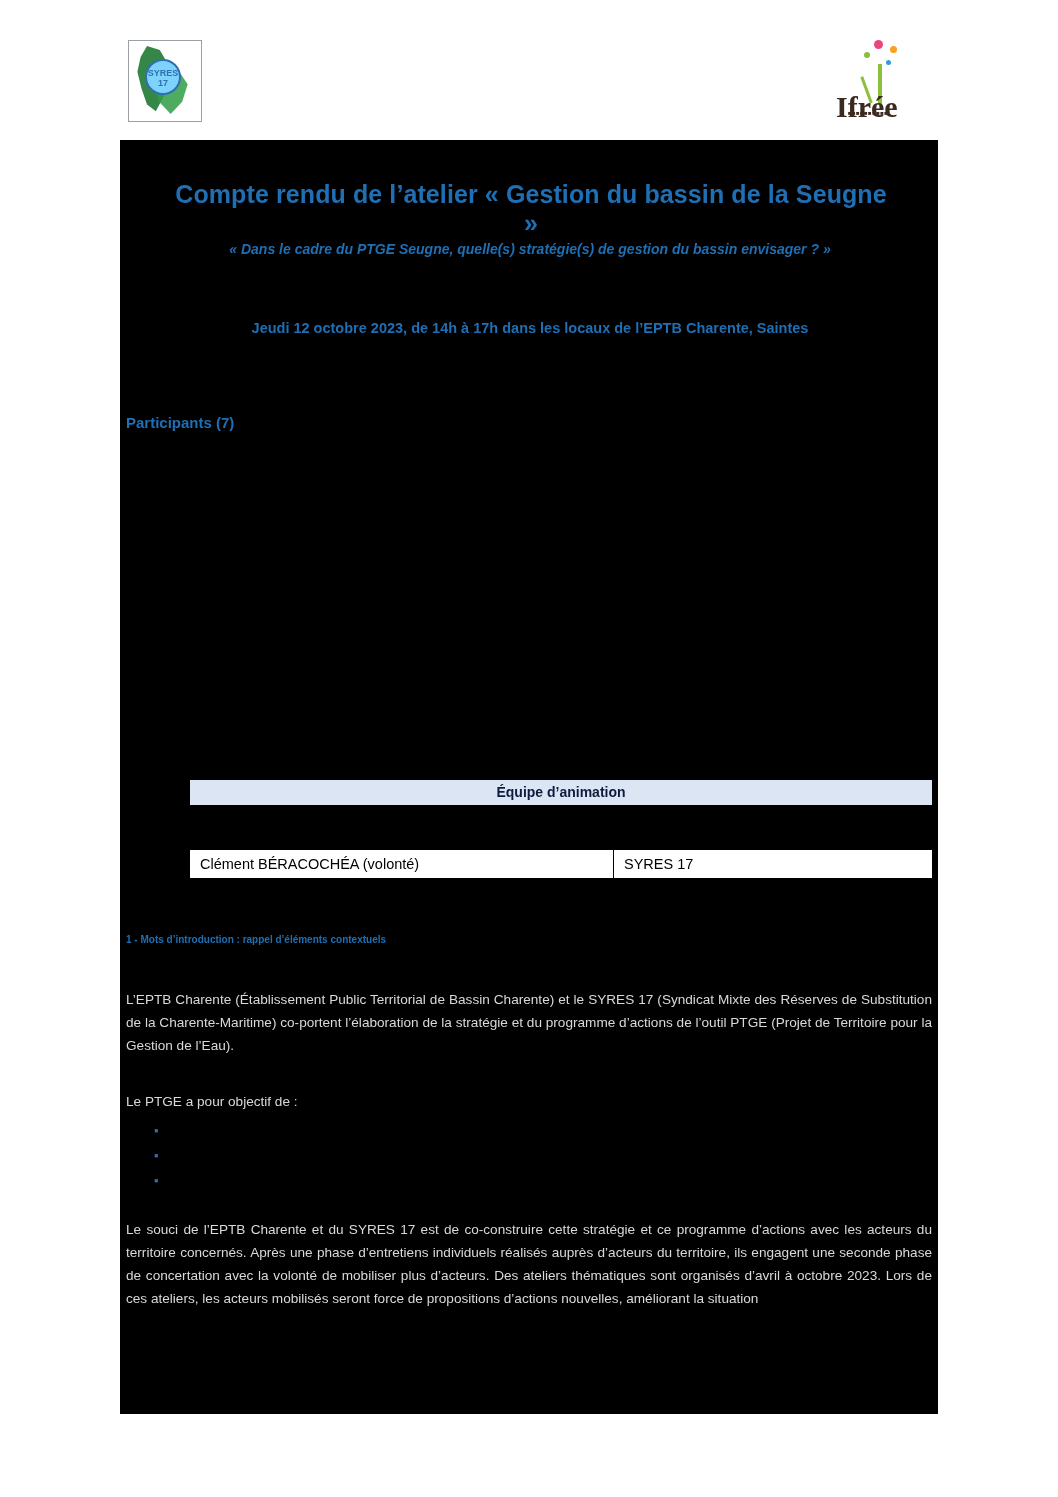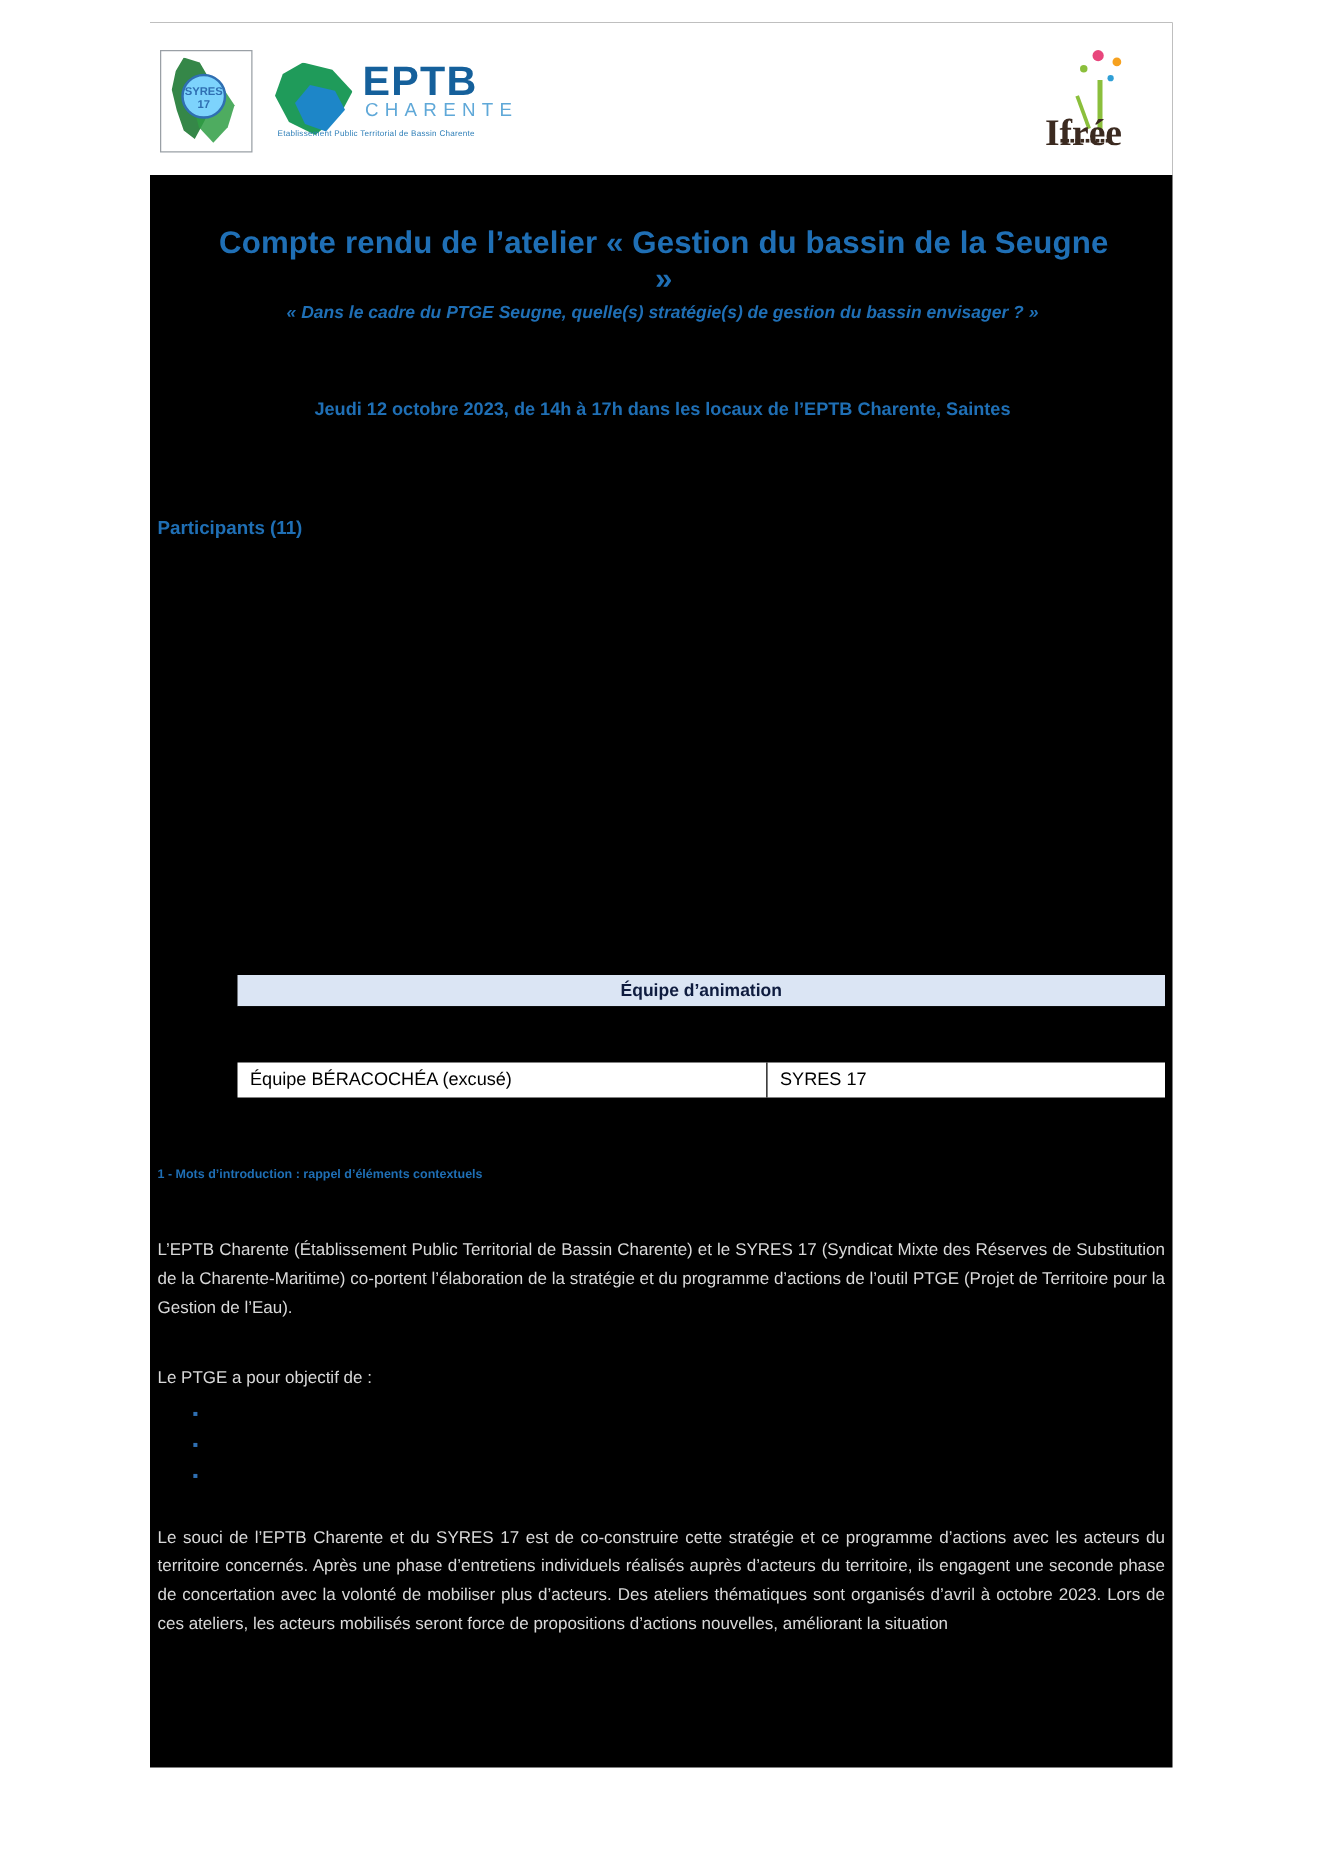--- a/index.html
+++ b/index.html
@@ -360,56 +360,49 @@
   <div class="doc-sheet"></div>
 
   <div class="logo-band">
 
     <div class="logo-syres">
       <div class="map"></div>
       <div class="map2"></div>
       <div class="badge">SYRES<br>17</div>
     </div>
 
-    <div class="logo-eptb">
-      <div class="shape"></div>
-      <div class="shape-blue"></div>
-      <div class="word">EPTB</div>
-      <div class="word2">CHARENTE</div>
-      <div class="word3">Etablissement Public Territorial de Bassin Charente</div>
-    </div>
 
     <div class="logo-ifree">
       <div class="dot" style="left:44px;top:6px;width:9px;height:9px;background:#e8467c;"></div>
       <div class="dot" style="left:60px;top:12px;width:7px;height:7px;background:#f6a11f;"></div>
       <div class="dot" style="left:34px;top:18px;width:6px;height:6px;background:#8bbf3c;"></div>
       <div class="dot" style="left:56px;top:26px;width:5px;height:5px;background:#2f9fd6;"></div>
       <div class="trunk"></div>
       <div class="branch"></div>
       <div class="name">Ifrée</div>
       <div class="sub">■■■■■■■■■■</div>
     </div>
 
   </div>
 
   <div class="doc-title">Compte rendu de l’atelier « Gestion du bassin de la Seugne »</div>
   <div class="doc-subtitle">« Dans le cadre du PTGE Seugne, quelle(s) stratégie(s) de gestion du bassin envisager ? »</div>
   <div class="doc-date">Jeudi 12 octobre 2023, de 14h à 17h dans les locaux de l’EPTB Charente, Saintes</div>
 
-  <div class="participants-heading">Participants (11)</div>
+  <div class="participants-heading">Participants (7)</div>
 
 
   <div class="tbl-spacer"></div>
 
   <div class="tbl-anim">Équipe d’animation</div>
 
   <div class="tbl-gap"></div>
 
   <div class="tbl-last">
-    <div class="cell-a">Équipe BÉRACOCHÉA (excusé)</div>
+    <div class="cell-a">Clément BÉRACOCHÉA (volonté)</div>
     <div class="cell-b">SYRES 17</div>
   </div>
 
   <div class="section-heading">1 - Mots d’introduction : rappel d’éléments contextuels</div>
 
   <div class="para para-1">L’EPTB Charente (Établissement Public Territorial de Bassin Charente) et le SYRES 17 (Syndicat Mixte des Réserves de Substitution de la Charente-Maritime) co-portent l’élaboration de la stratégie et du programme d’actions de l’outil PTGE (Projet de Territoire pour la Gestion de l’Eau).</div>
   <div class="para para-2">Le PTGE a pour objectif de :</div>
 
   <div class="bullets">
     <div class="b"></div>

